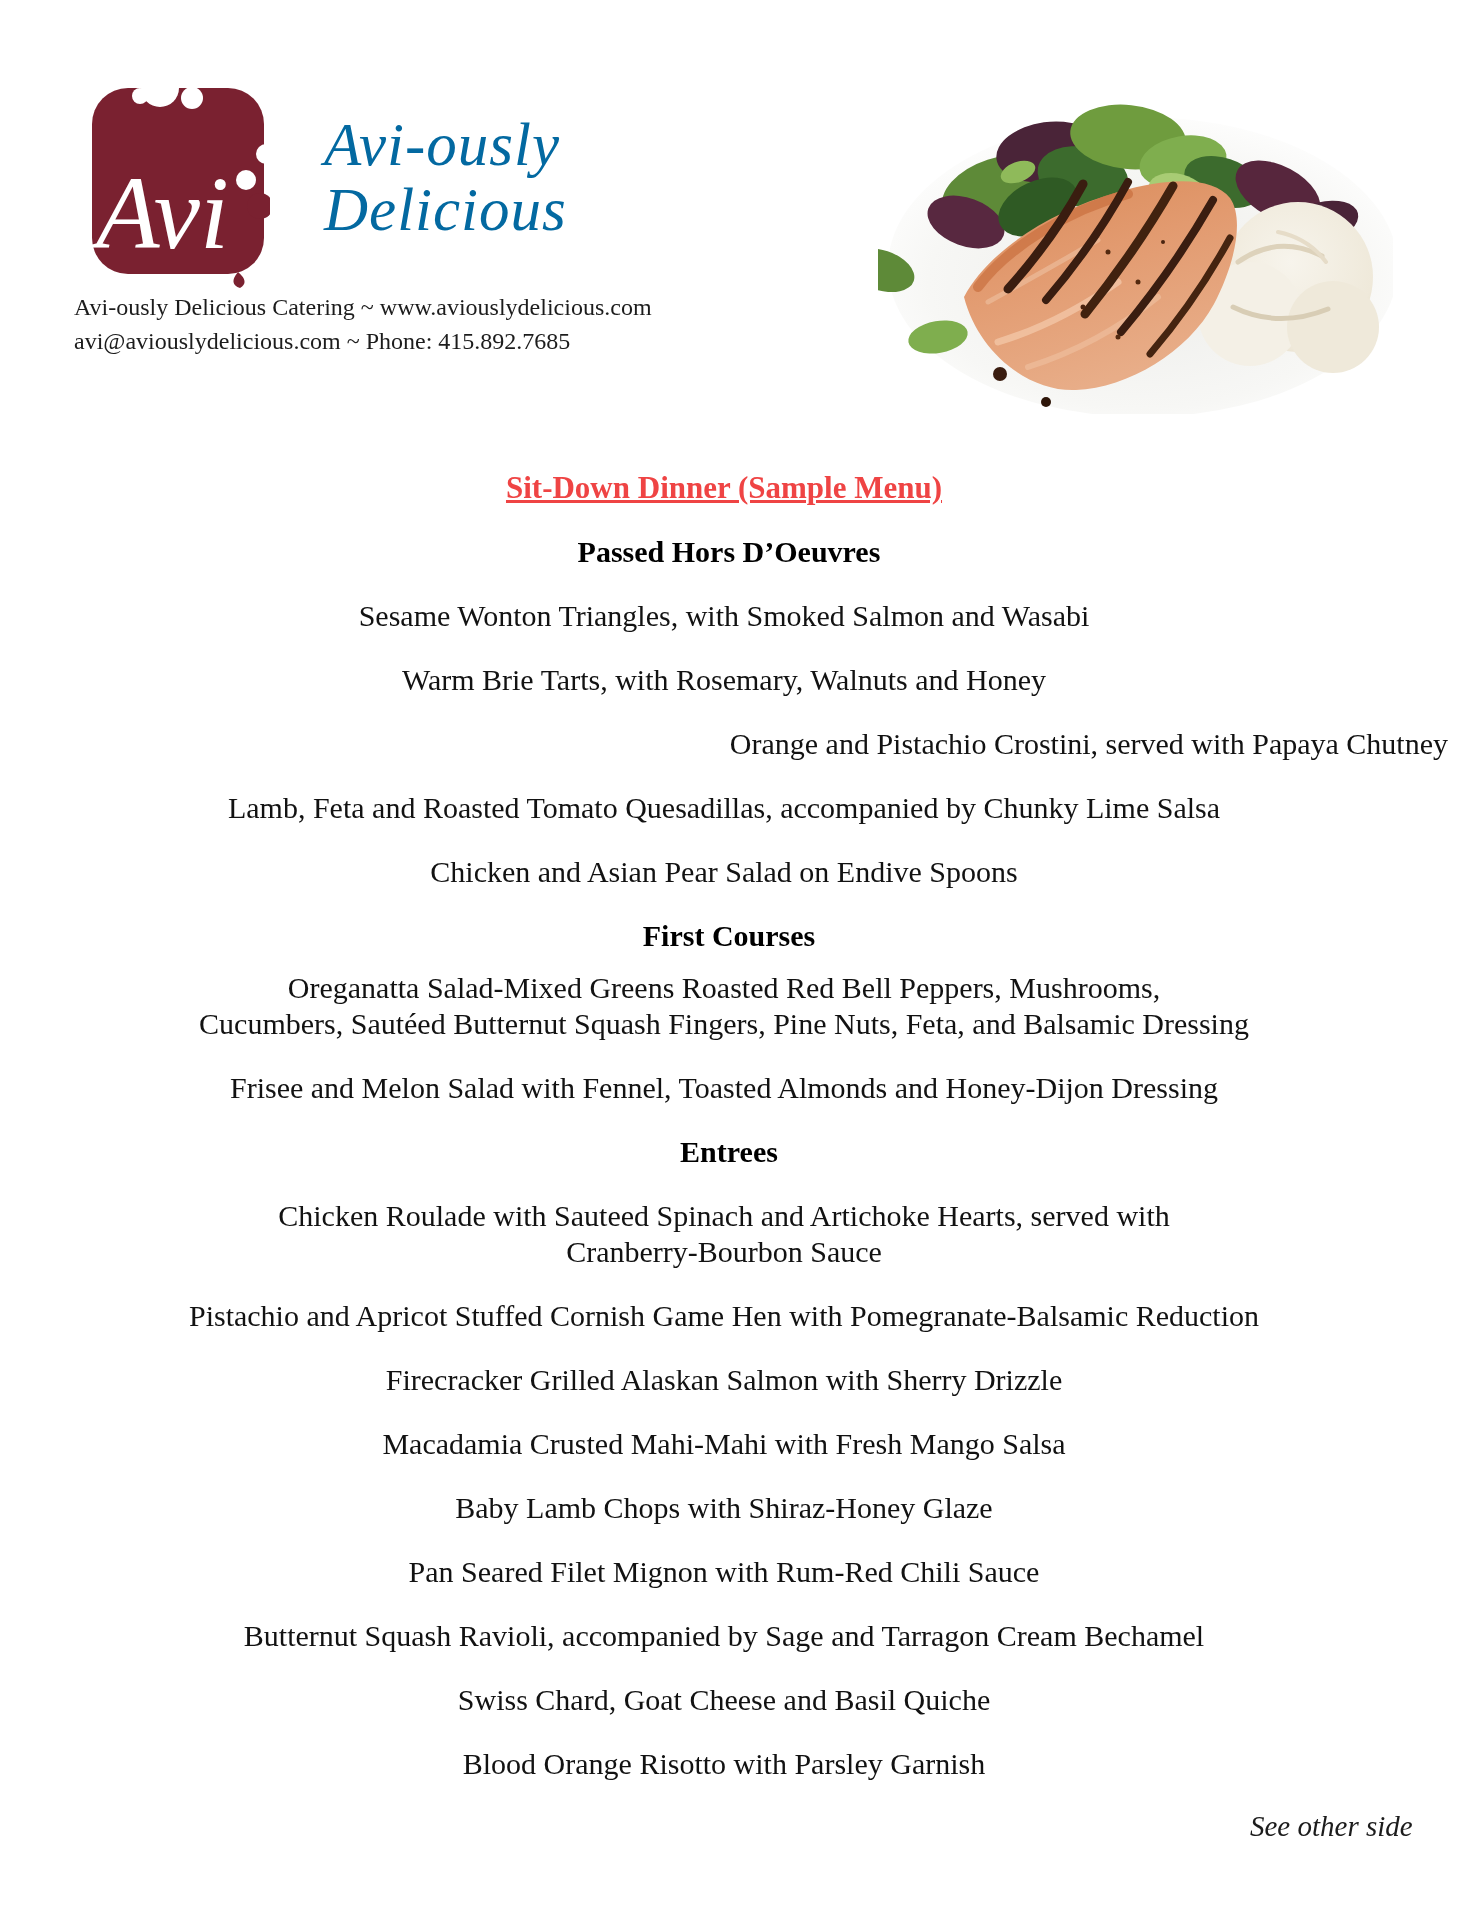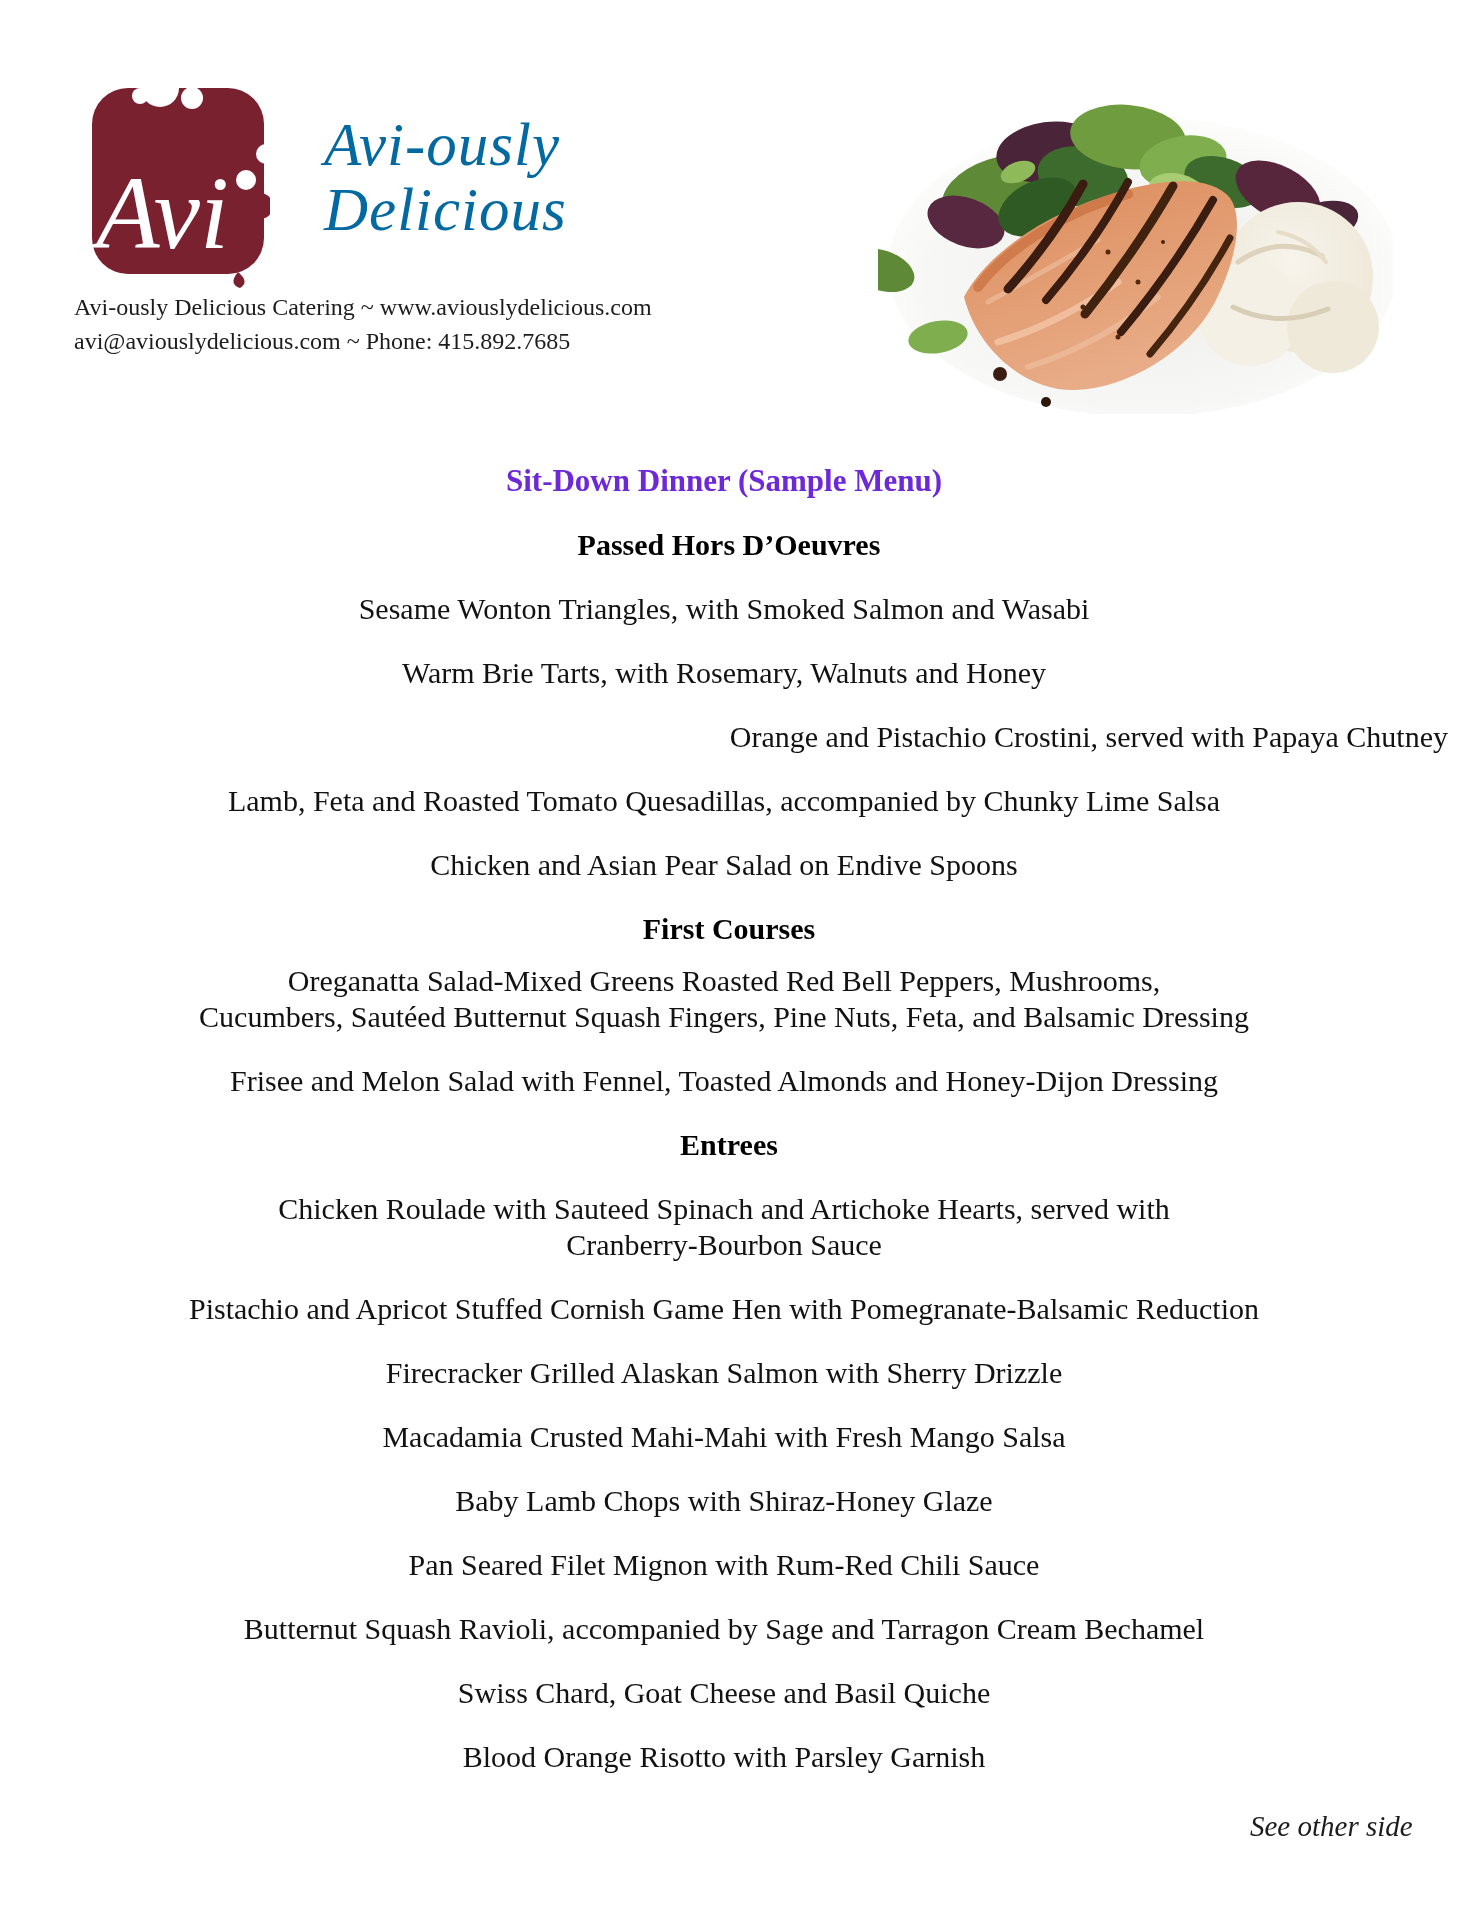--- a/index.html
+++ b/index.html
@@ -18,21 +18,21 @@
   .contact{
     position:absolute;left:74px;top:290px;
     font-size:24px;line-height:34px;color:#1c1c1c;
   }
   .photo-svg{position:absolute;left:878px;top:52px;width:515px;height:362px;}
   
   .menu{
     position:absolute;left:0;top:455px;width:1448px;
     text-align:center;font-size:30px;line-height:36px;color:#121212;
   }
-  .menu-title{font-size:31px;font-weight:700;margin:8px;line-height:36px;color:#6d28d9;}
+  .menu-title{font-size:31px;font-weight:700;margin:15px;line-height:36px;color:#ef4444;text-decoration:underline;}
   .section-heading{font-size:30px;font-weight:700;margin:28px 0 0 10px;line-height:36px;color:#000;}
   .item{margin:28px 0 0 0;white-space:pre-line;}
   .item--tight{margin-top:16px;}
   .item--indent{padding-left:164px;text-align:right;}
   .see-other-side{
     position:absolute;left:1250px;top:1810px;
     font-style:italic;font-size:29px;color:#1c1c1c;
   }
 </style>
 </head>

